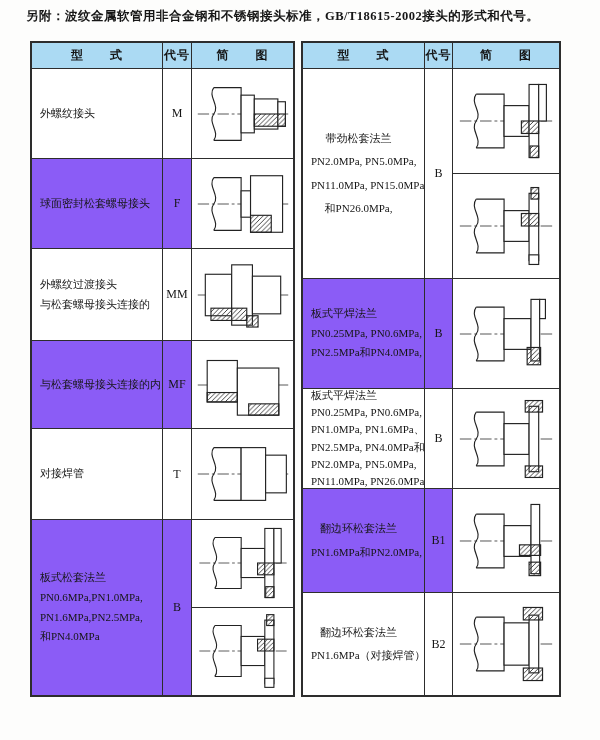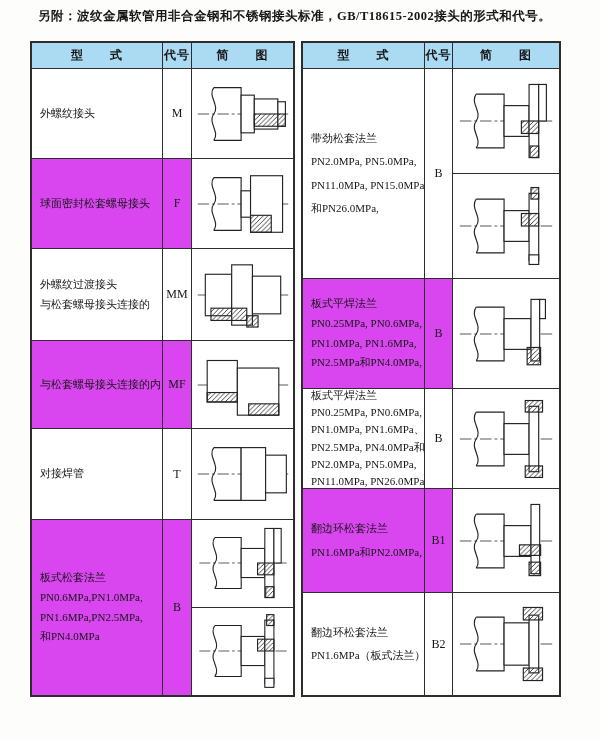--- a/index.html
+++ b/index.html
@@ -5,57 +5,57 @@
   html,body{margin:0;padding:0;}
   .page{
     position:relative;
     width:600px;height:740px;
     background:#fdfdfc;
     font-family:"Liberation Serif","DejaVu Serif",serif;
     color:#161616;
     overflow:hidden;
   }
   .title{
-    position:absolute;left:38px;top:8px;
+    position:absolute;left:26px;top:8px;
     font-size:12.5px;font-weight:bold;letter-spacing:0.5px;
   }
   .tbl{
     position:absolute;top:41px;
     background:#fff;border:2px solid #2d2d2d;
   }
   .tbl-left{left:30px;}
   .tbl-right{left:301px;}
   .grid{display:grid;}
   .grid-left{grid-template-columns:131px 29px 101px;grid-template-rows:26px 90px 90px 92px 88px 91px 175px;}
   .grid-right{grid-template-columns:122px 28px 106px;grid-template-rows:26px 210px 110px 100px 104px 102px;}
   .c{border-right:1px solid #2d2d2d;border-bottom:1px solid #2d2d2d;box-sizing:border-box;background:#fff;}
   .nr{border-right:none;}
   .nb{border-bottom:none;}
   .hd{
     background:#abdaf3;
     display:flex;align-items:center;justify-content:center;
     font-size:12px;letter-spacing:1px;font-weight:bold;
   }
-  .yl{background:#d946ef;}
+  .yl{background:#8b5cf6;}
   .tcell{
     display:flex;flex-direction:column;justify-content:center;
     padding:6px 18px 6px 8px;
     font-size:11px;line-height:1.8;
   }
   .tcell .ln{white-space:nowrap;}
   .code{
     display:flex;align-items:center;justify-content:center;
     font-size:12px;
   }
   .dg{display:flex;align-items:center;justify-content:center;overflow:hidden;}
   .dgsplit{display:grid;grid-template-rows:1fr 1fr;}
   .dgsplit .sub{display:flex;align-items:center;justify-content:center;overflow:hidden;}
   .dgsplit .sub.first{border-bottom:1px solid #2d2d2d;}
   svg.diag{display:block;}
-  .ln2{line-height:2.1;}
+  .ln2{line-height:2.1;text-align:center;}
 </style>
 </head>
 <body>
 
 <div class="page">
 
   <svg width="0" height="0" style="position:absolute" aria-hidden="true">
     <defs>
       <pattern id="ht" width="5" height="5" patternUnits="userSpaceOnUse">
         <path d="M0 5 L5 0" stroke="#3a3a3a" stroke-width="1"></path>
@@ -250,21 +250,20 @@
         <div class="sub">
           <svg class="diag" width="100" height="92" viewBox="0 0 104 88">
               <use href="#sym-flg-b"></use>
             </svg>
         </div>
       </div>
 
       <div class="c tcell yl">
         <div class="ln">板式平焊法兰</div>
         <div class="ln">PN0.25MPa, PN0.6MPa,</div>
-        <div class="ln">PN1.0MPa, PN1.6MPa,</div>
         <div class="ln">PN2.5MPa和PN4.0MPa,</div>
       </div>
       <div class="c code yl">B</div>
       <div class="c dg nr">
         <svg class="diag" width="100" height="92" viewBox="0 0 104 88">
             <use href="#sym-flg-weld"></use>
           </svg>
       </div>
 
       <div class="c tcell" style="line-height:1.55;">
@@ -288,21 +287,21 @@
       </div>
       <div class="c code yl">B1</div>
       <div class="c dg nr">
         <svg class="diag" width="100" height="92" viewBox="0 0 104 88">
             <use href="#sym-flg-b1"></use>
           </svg>
       </div>
 
       <div class="c tcell nb ln2">
         <div class="ln">翻边环松套法兰</div>
-        <div class="ln">PN1.6MPa（板式法兰）</div>
+        <div class="ln">PN1.6MPa（对接焊管）</div>
       </div>
       <div class="c code nb">B2</div>
       <div class="c dg nr nb">
         <svg class="diag" width="100" height="92" viewBox="0 0 104 88">
             <use href="#sym-flg-b2"></use>
           </svg>
       </div>
     </div>
   </div>
 

